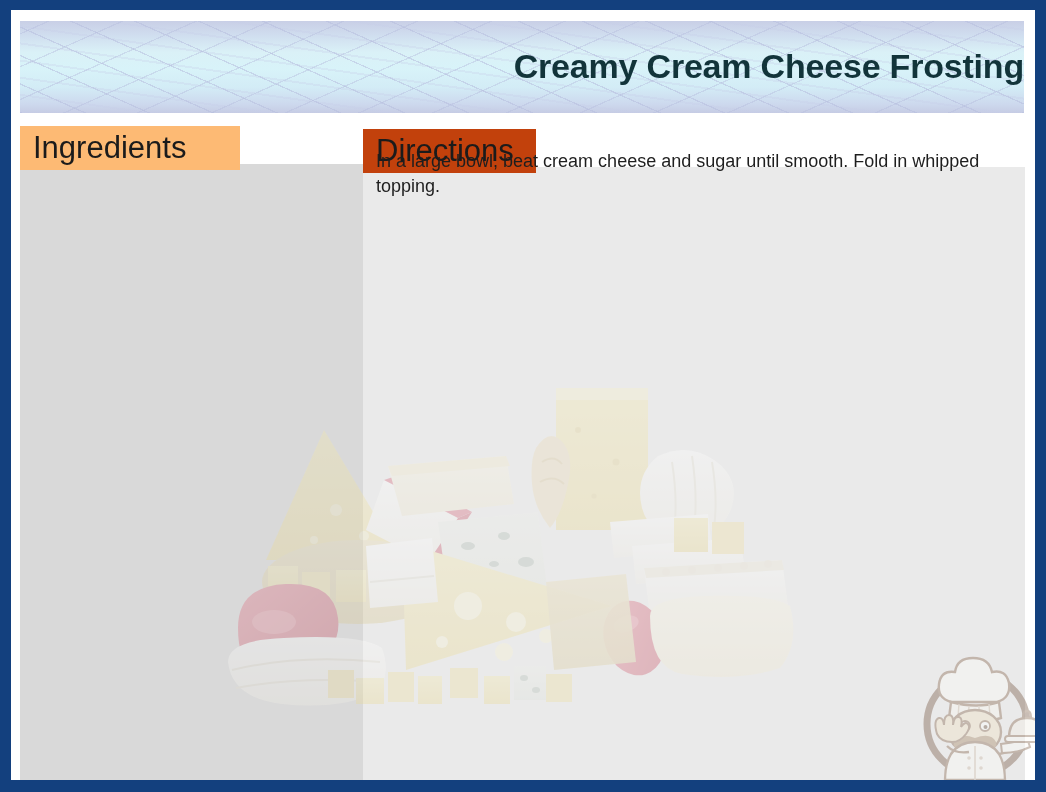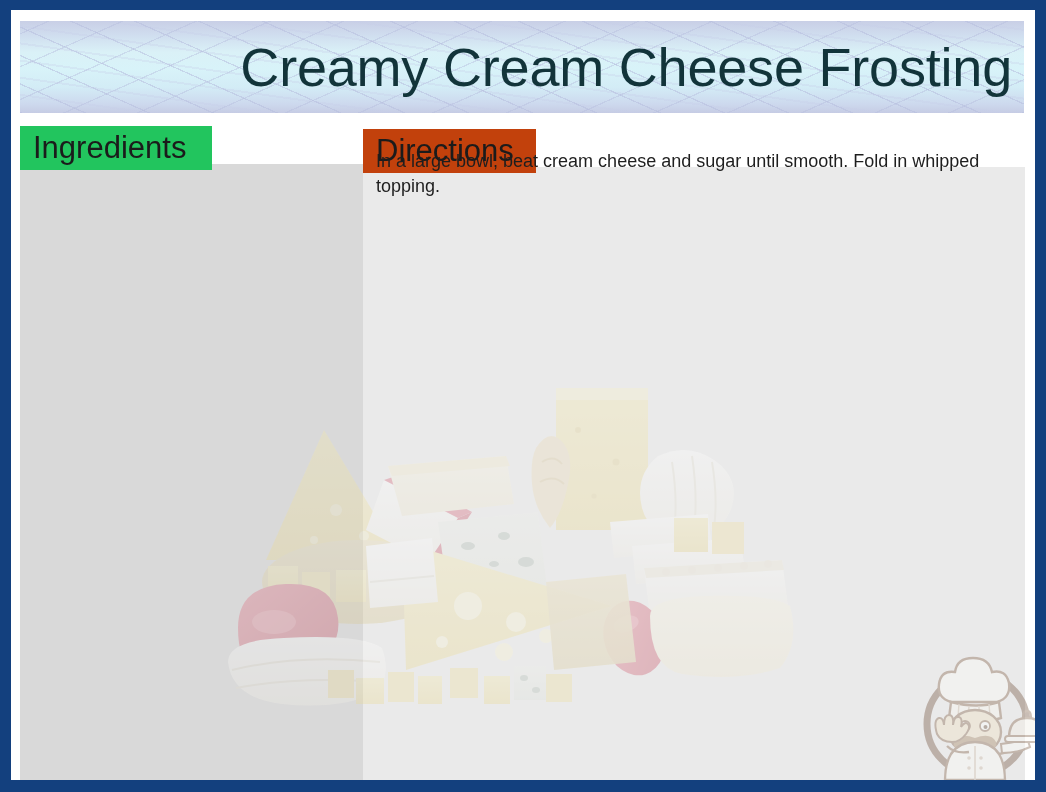--- a/index.html
+++ b/index.html
@@ -67,28 +67,29 @@
         #daf1f7 34%,
         #d8f3f9 52%,
         #d3ecf6 72%,
         #cdd9ee 90%,
         #c6cce4 100%
       );
     overflow: hidden;
   }
   .title-bar .title-text {
     position: absolute;
-    right: 12px;
+    right: 0;
     top: 50%;
     transform: translateY(-50%);
-    font-size: 54px;
+    font-size: 34px;
     line-height: 1.05;
     color: #12343a;
     white-space: nowrap;
     letter-spacing: -0.2px;
+    font-weight: bold;
   }
 
   
   .col {
     position: absolute;
   }
   .col-ingredients {
     left: 9px;
     top: 116px;
     width: 344px;
@@ -107,21 +108,21 @@
     top: 0;
     height: 44px;
     line-height: 44px;
     padding: 0 14px 0 13px;
     font-size: 31px;
     color: #1b1b1b;
     box-sizing: border-box;
     z-index: 3;
     white-space: nowrap;
   }
-  .col-ingredients .tab { background: #22c55e; width: 192px; }
+  .col-ingredients .tab { background: #fdba74; width: 220px; }
   .col-directions  .tab { background: #c2410c; width: 173px; }
 
   .panel {
     position: absolute;
     left: 0;
     top: 38px;
     right: 0;
     bottom: 0;
     z-index: 1;
   }

